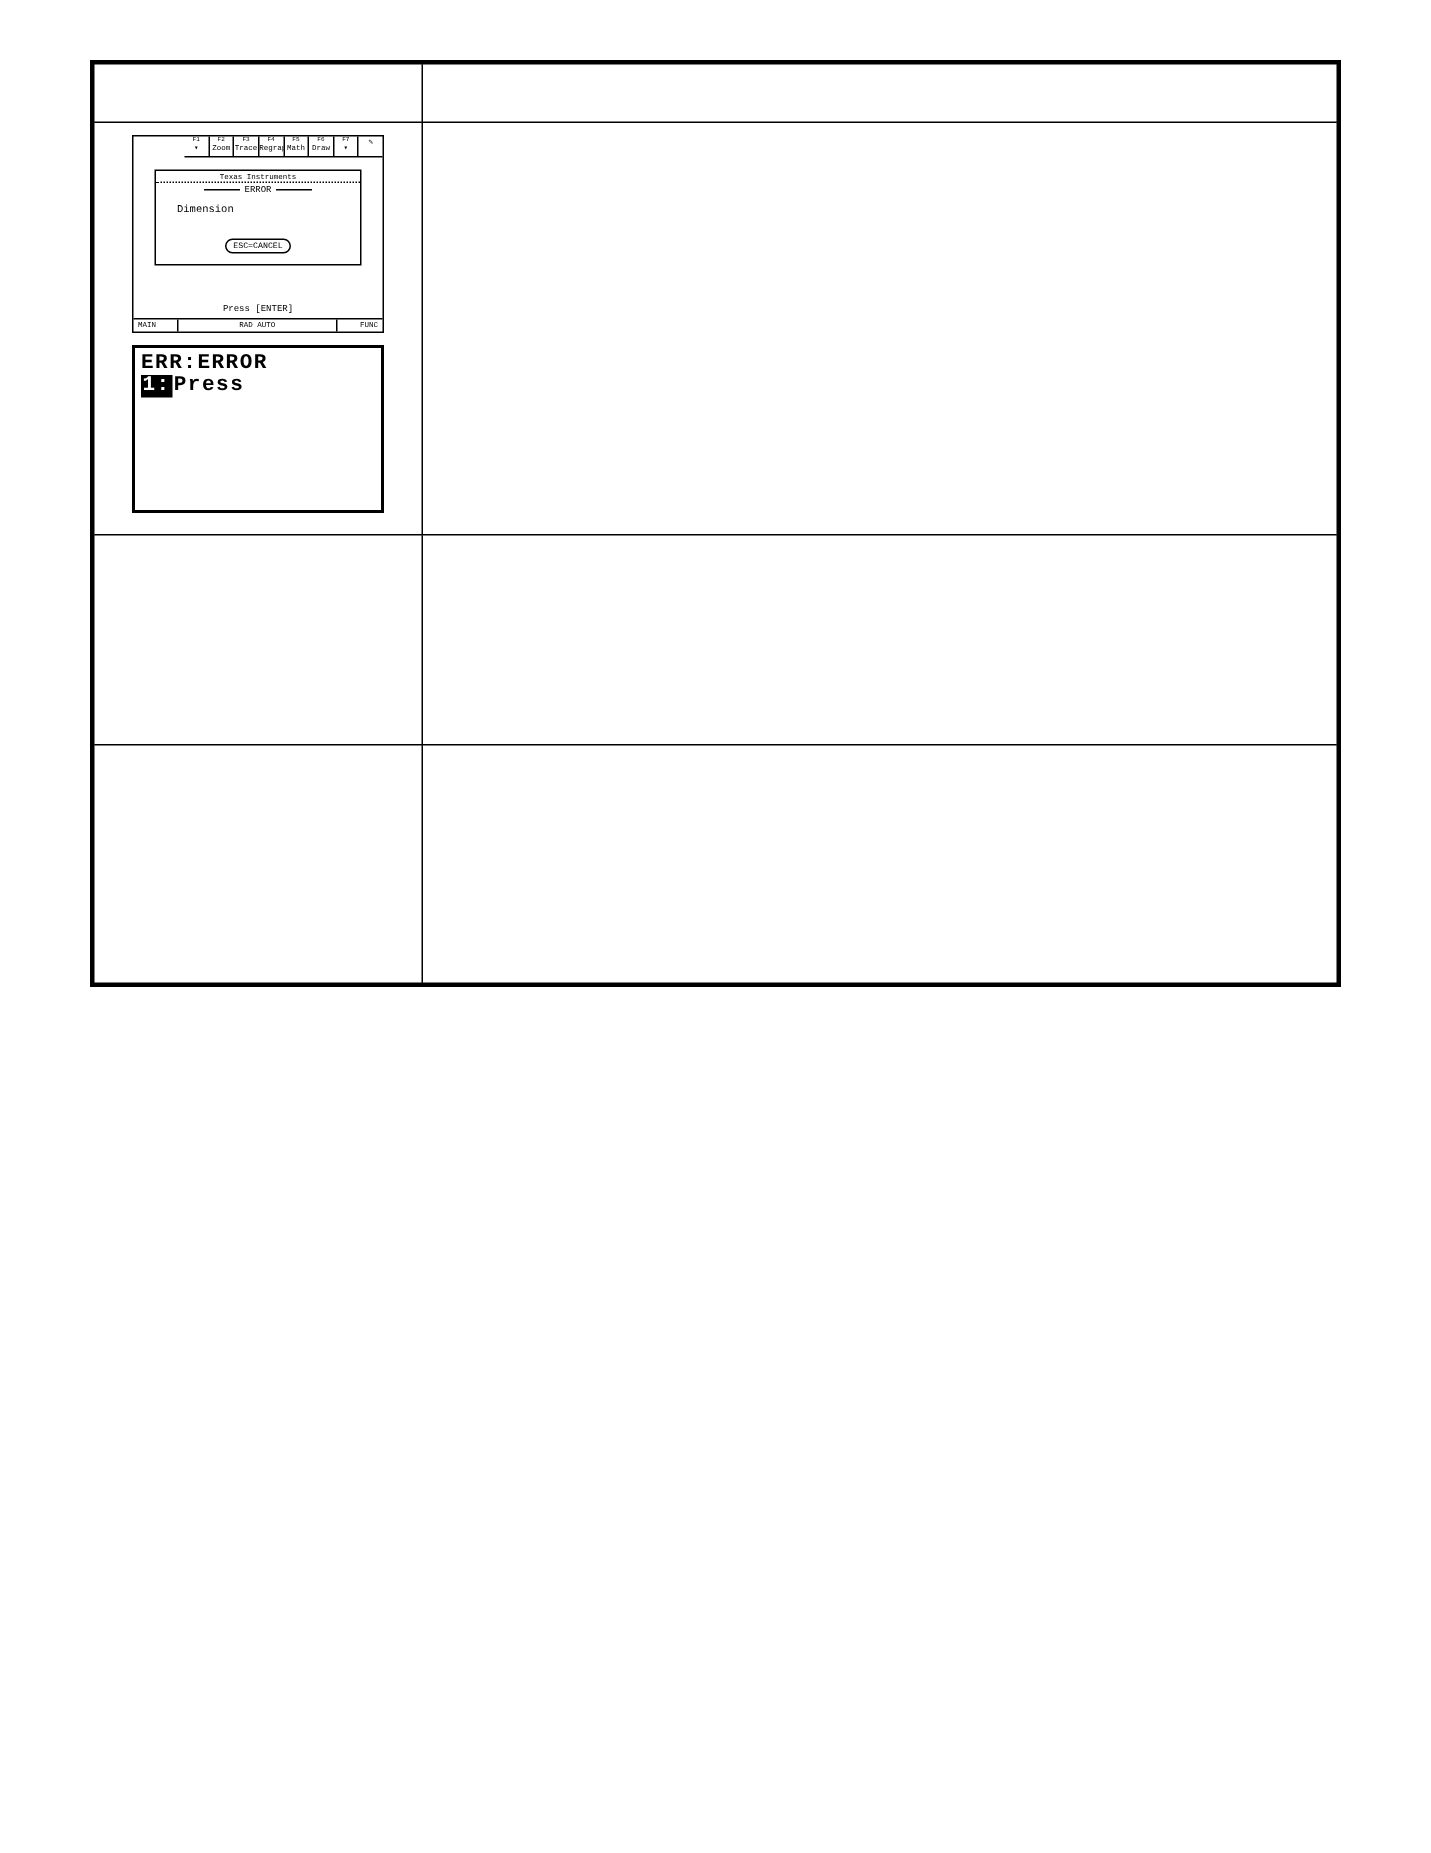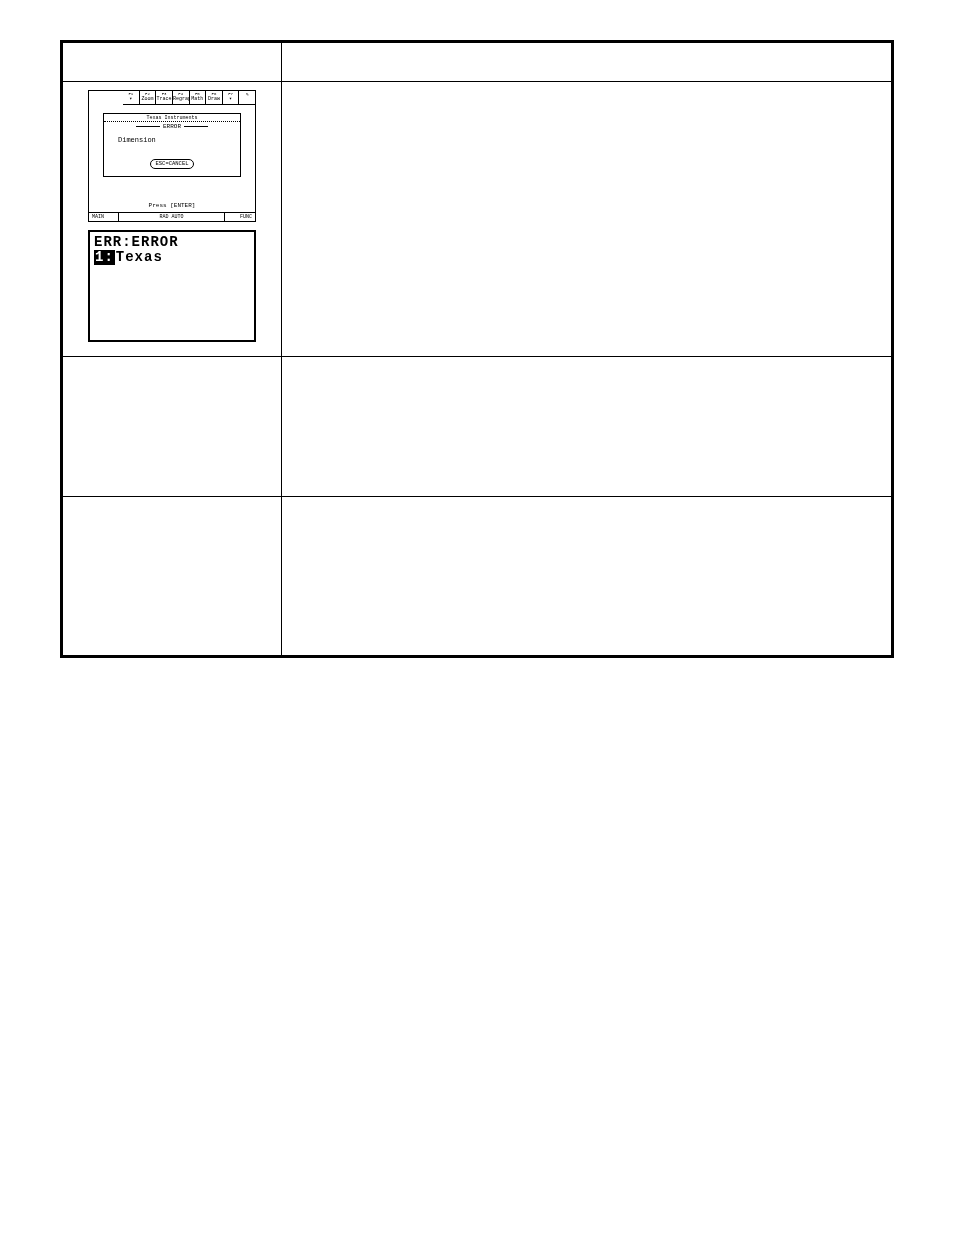--- a/index.html
+++ b/index.html
@@ -206,21 +206,21 @@
           <div class="status">
             <div class="s-main">MAIN</div>
             <div class="s-mid">RAD AUTO</div>
             <div class="s-func">FUNC</div>
           </div>
         </div>
 
         <div class="calc2">
           <div class="line1">ERR:ERROR</div>
           <div class="line2">
-            <span class="sel">1:</span><span>Texas</span>
+            <span class="sel">1:</span><span>Press</span>
           </div>
         </div>
 
       </td>
       <td class="col-right"></td>
     </tr>
 
     <tr class="row-mid">
       <td class="col-left"></td>
       <td class="col-right"></td>

